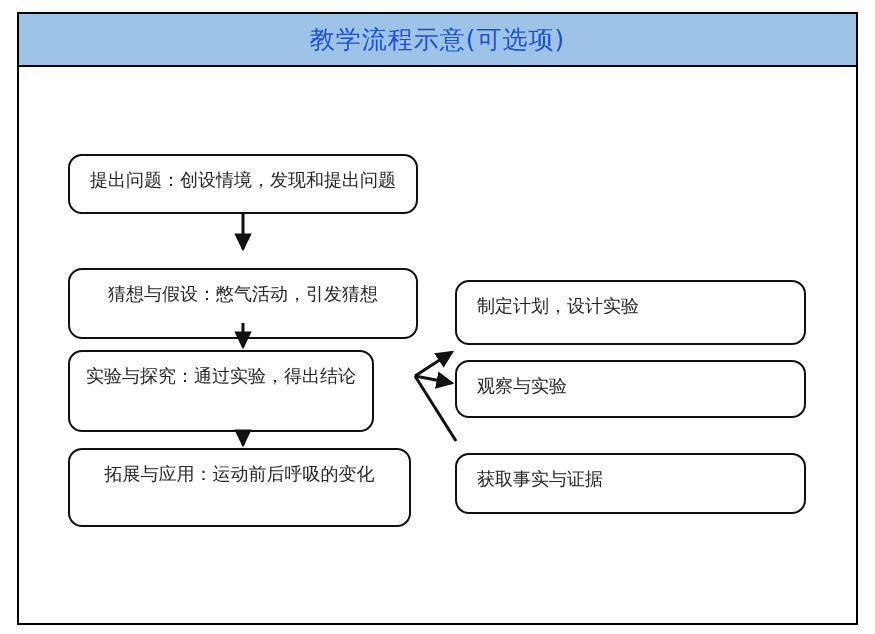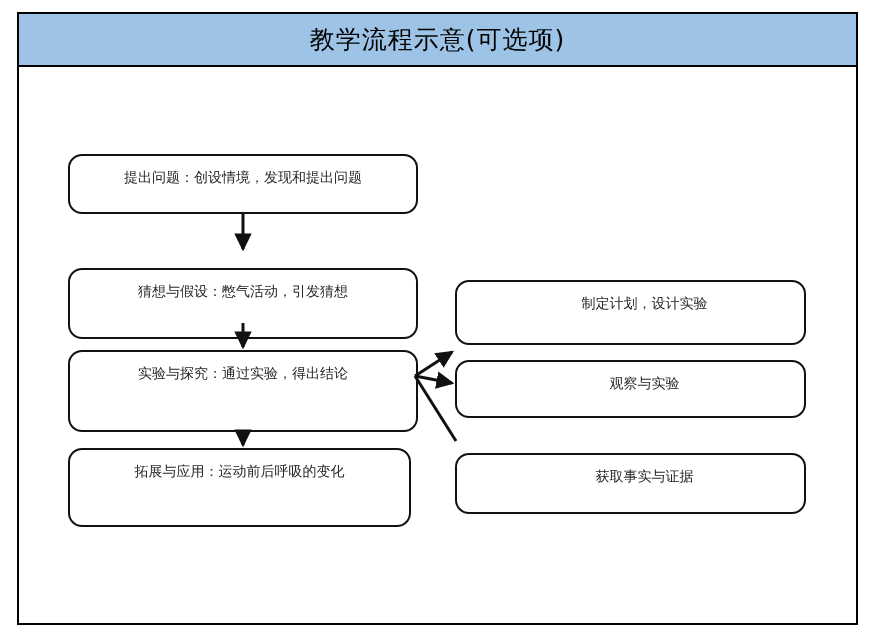--- a/index.html
+++ b/index.html
@@ -38,51 +38,51 @@
     height: 55px;
     box-sizing: border-box;
     border: 2px solid #000000;
     background: #9dc3e6;
     display: flex;
     align-items: center;
     justify-content: center;
   }
   .header-title {
     font-size: 25px;
-    color: #000000;
+    color: #1d4ed8;
     letter-spacing: 1px;
     line-height: 1;
     white-space: nowrap;
     font-family: "DejaVu Sans", "Liberation Sans", sans-serif;
   }
   
   .flow-box {
     position: absolute;
     box-sizing: border-box;
     border: 2.5px solid #111111;
     border-radius: 14px;
     background: #ffffff;
   }
   .flow-box .box-text {
     position: absolute;
     left: 0;
     right: 0;
     top: 12px;
-    font-size: 14px;
+    font-size: 18px;
     color: #262626;
     line-height: 1.3;
     white-space: nowrap;
   }
   .flow-box.left .box-text {
     text-align: center;
     padding: 0 10px;
   }
   .flow-box.right .box-text {
-    text-align: center;
-    padding-left: 28px;
+    text-align: left;
+    padding-left: 20px;
   }
   
   .connectors {
     position: absolute;
     left: 0;
     top: 0;
     width: 875px;
     height: 634px;
     pointer-events: none;
   }
@@ -99,21 +99,21 @@
   </div>
 
   <div class="flow-box left" style="left:68px; top:154px; width:350px; height:60px;">
     <span class="box-text">提出问题：创设情境，发现和提出问题</span>
   </div>
 
   <div class="flow-box left" style="left:68px; top:268px; width:350px; height:71px;">
     <span class="box-text">猜想与假设：憋气活动，引发猜想</span>
   </div>
 
-  <div class="flow-box left" style="left:68px; top:350px; width:350px; height:82px;">
+  <div class="flow-box left" style="left:68px; top:350px; width:306px; height:82px;">
     <span class="box-text">实验与探究：通过实验，得出结论</span>
   </div>
 
   <div class="flow-box left" style="left:68px; top:448px; width:343px; height:79px;text-decoration:underline;">
     <span class="box-text">拓展与应用：运动前后呼吸的变化</span>
   </div>
 
   <div class="flow-box right" style="left:455px; top:280px; width:351px; height:65px;">
     <span class="box-text">制定计划，设计实验</span>
   </div>

